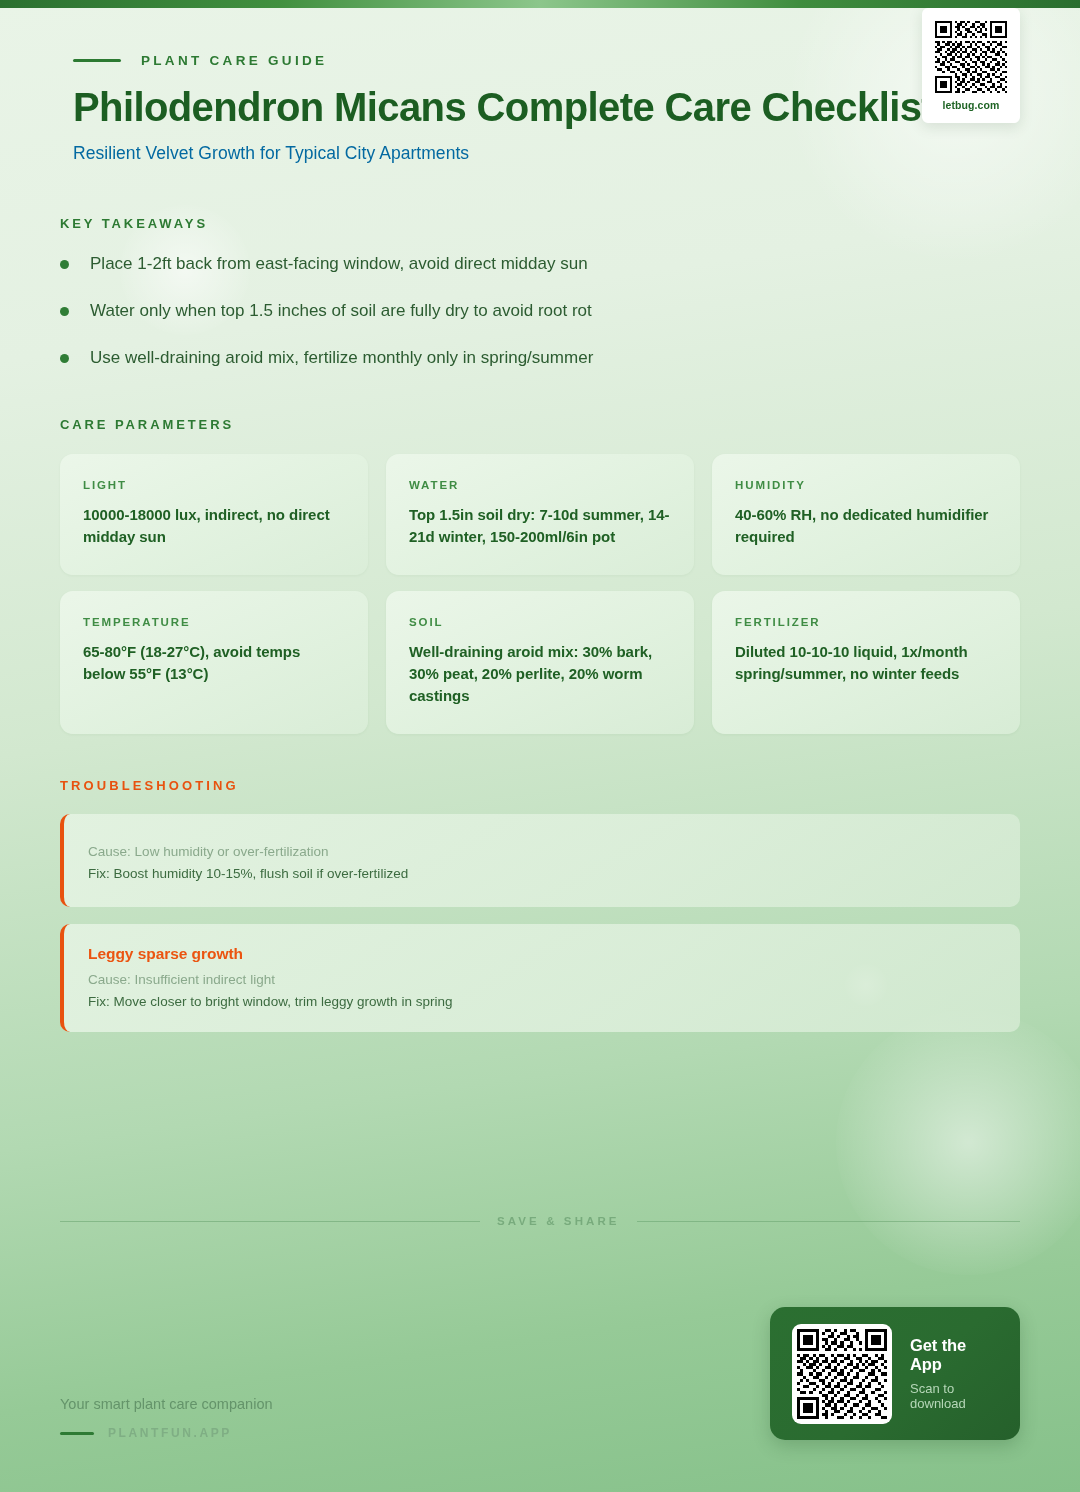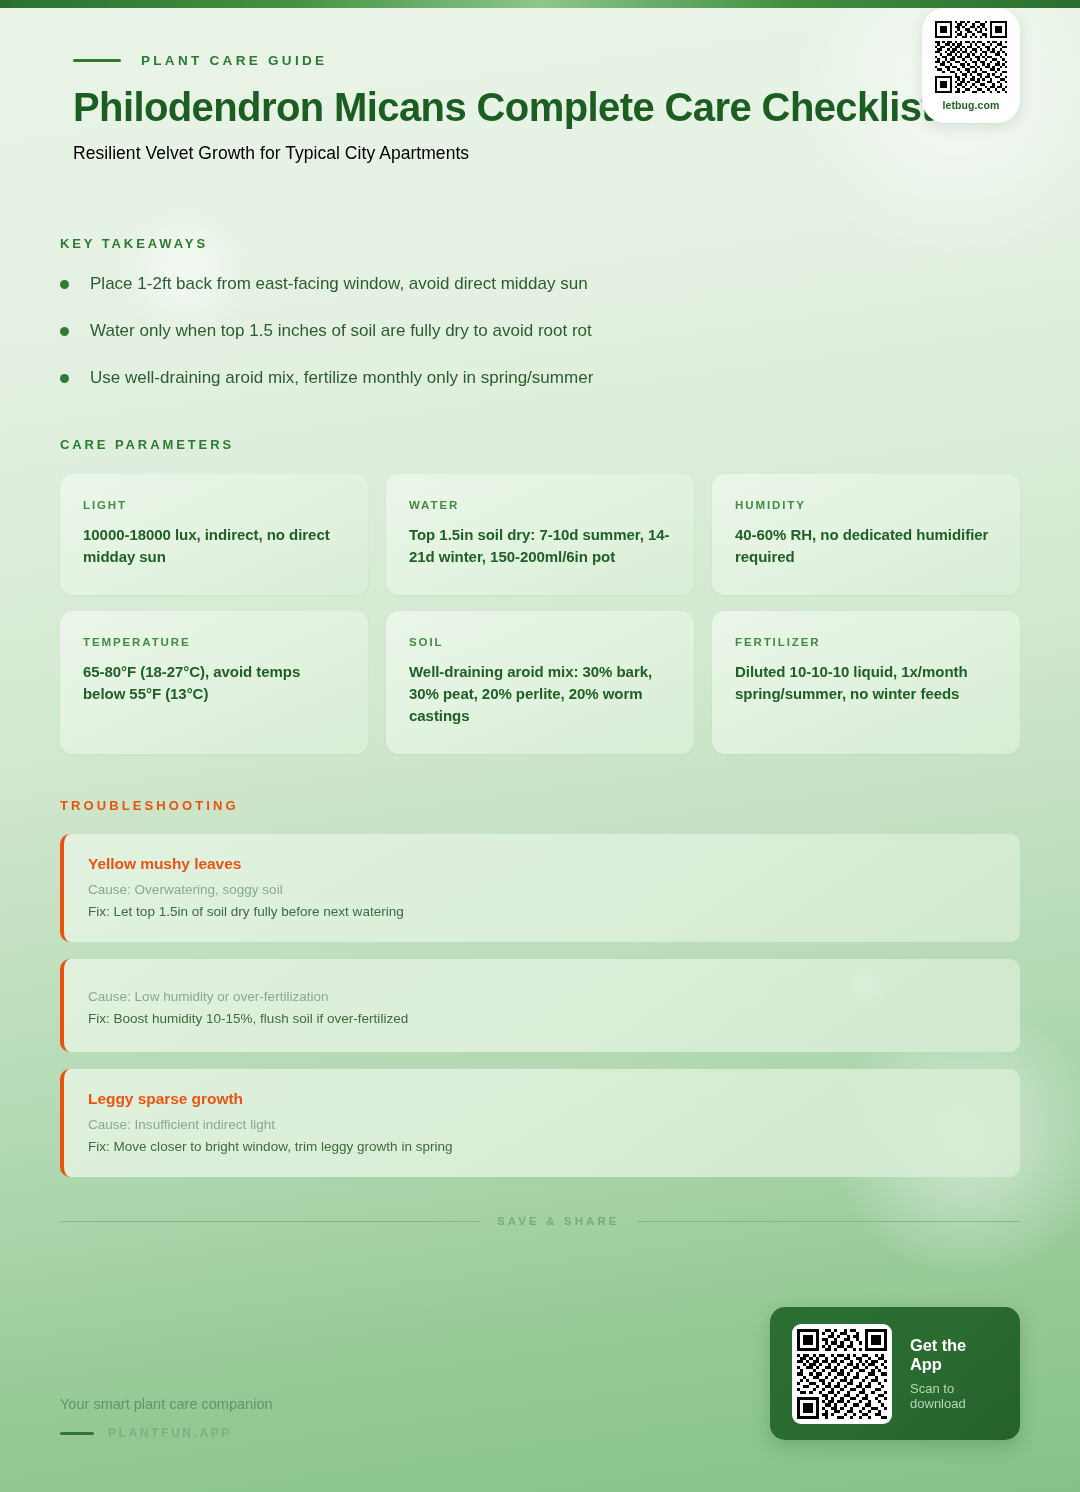--- a/index.html
+++ b/index.html
@@ -91,31 +91,31 @@
     line-height:1.12;
     letter-spacing:-0.6px;
     color:#1c5e22;
     white-space:nowrap;
   }
 
   .subtitle {
     margin-top:13px;
     font-size:17.5px;
     font-weight:400;
-    color:#000000;
+    color:#0369a1;
     letter-spacing:0.05px;
   }
 
   
   .header-qr {
     position:absolute;
     top:8px; right:0;
     width:98px; height:115px;
     background:#ffffff;
-    border-radius:23px;
+    border-radius:6px;
     box-shadow:0 4px 14px rgba(30,70,32,0.13);
     display:flex;
     flex-direction:column;
     align-items:center;
     justify-content:center;
     gap:6px;
     z-index:5;
   }
   .header-qr .qr { width:72px; height:72px; }
   .header-qr-label {
@@ -128,21 +128,21 @@
   
   .section-label {
     font-size:13px;
     font-weight:700;
     letter-spacing:2.9px;
     color:#2d7a33;
   }
   .section-label.alt { color:#e8520f; letter-spacing:3.1px; }
 
   
-  .takeaways { margin-top:72px; }
+  .takeaways { margin-top:52px; }
   .takeaway-list { margin-top:22px; }
   .takeaway {
     display:flex;
     align-items:flex-start;
     gap:21px;
     margin-bottom:24px;
   }
   .takeaway:last-child { margin-bottom:0; }
   .bullet {
     width:9px; height:9px;
@@ -614,25 +614,20 @@
         <div class="care-key">FERTILIZER</div>
         <div class="care-val">Diluted 10-10-10 liquid, 1x/month spring/summer, no winter feeds</div>
       </div>
     </div>
   </div>
 
   <div class="trouble">
     <div class="section-label alt">TROUBLESHOOTING</div>
     <div class="trouble-list">
       <div class="trouble-card">
-        <div class="trouble-title">Yellow mushy leaves</div>
-        <div class="trouble-cause">Cause: Overwatering, soggy soil</div>
-        <div class="trouble-fix">Fix: Let top 1.5in of soil dry fully before next watering</div>
-      </div>
-      <div class="trouble-card">
         <div class="trouble-cause">Cause: Low humidity or over-fertilization</div>
         <div class="trouble-fix">Fix: Boost humidity 10-15%, flush soil if over-fertilized</div>
       </div>
       <div class="trouble-card">
         <div class="trouble-title">Leggy sparse growth</div>
         <div class="trouble-cause">Cause: Insufficient indirect light</div>
         <div class="trouble-fix">Fix: Move closer to bright window, trim leggy growth in spring</div>
       </div>
     </div>
   </div>

